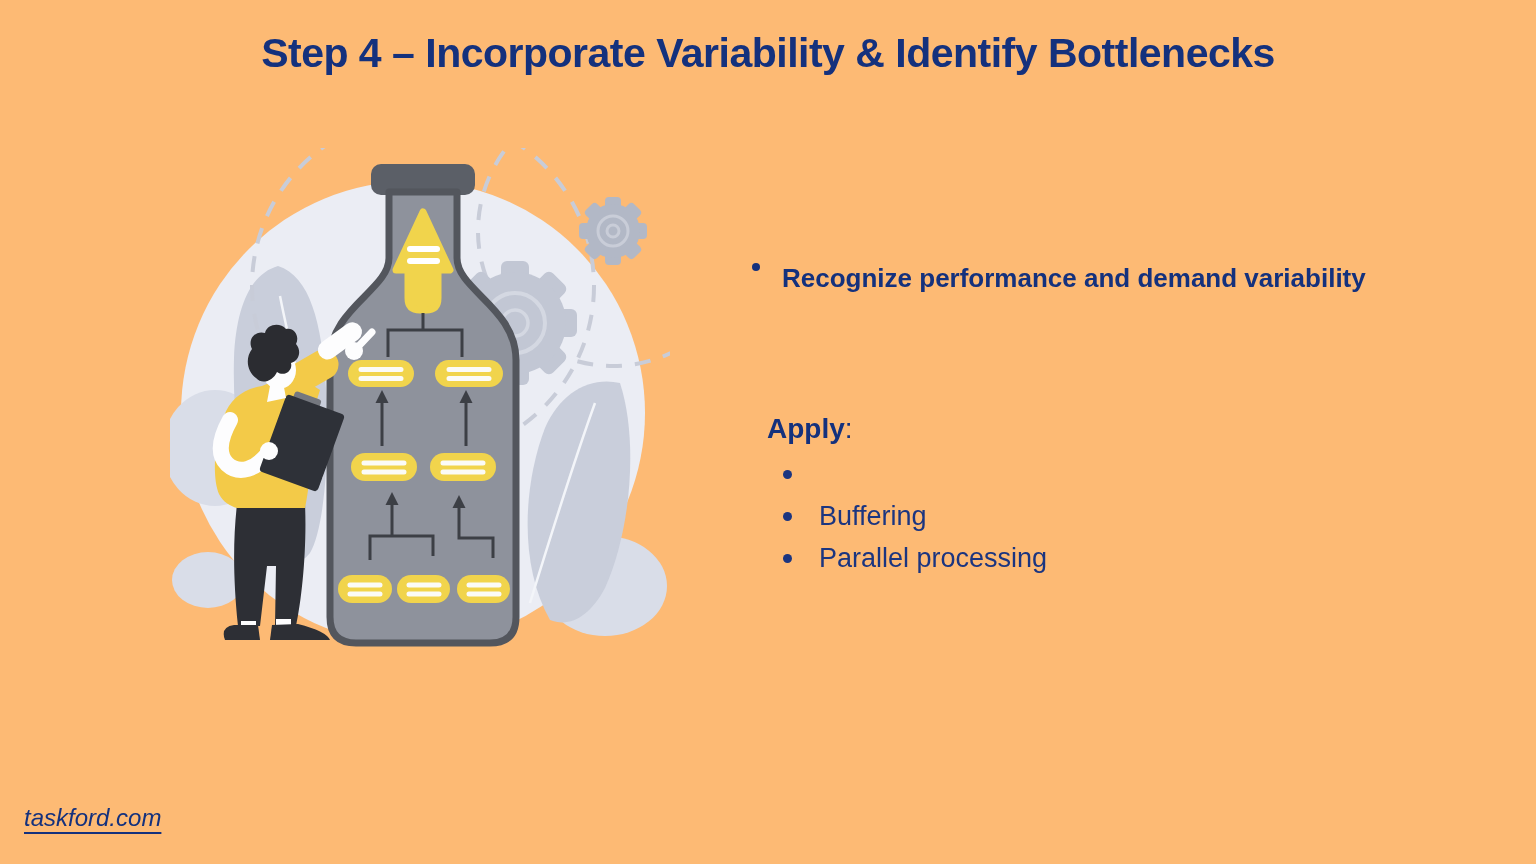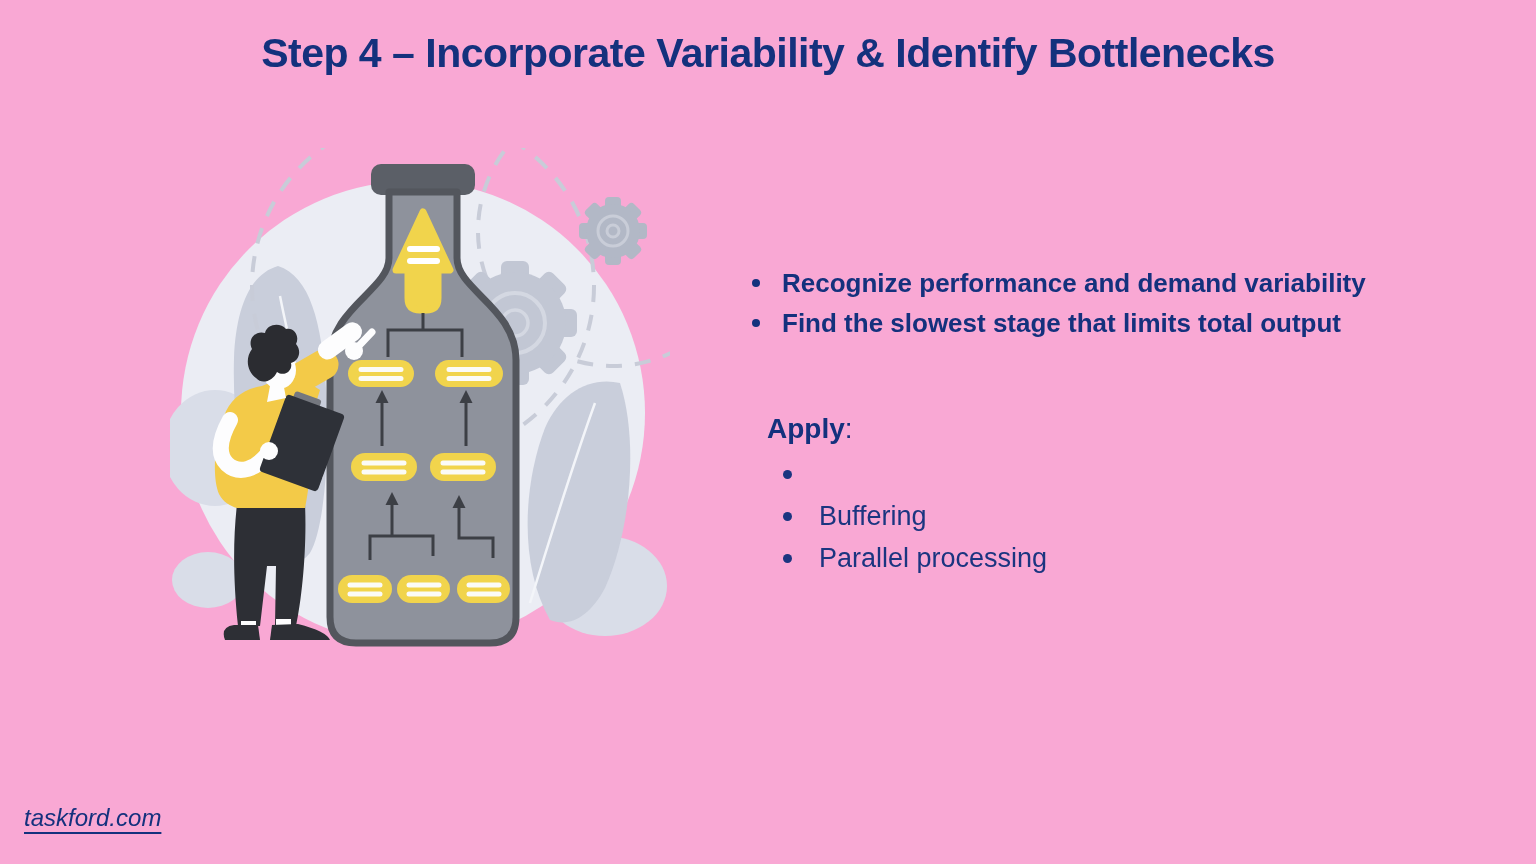--- a/index.html
+++ b/index.html
@@ -1,29 +1,29 @@
 <!DOCTYPE html>
 <html><head>
 <meta charset="utf-8">
 <style>
   html,body{margin:0;padding:0;background:#e3e9fa;}
   .slide{
     position:relative;width:1536px;height:864px;overflow:hidden;
-    background:#f9a8d4;font-family:"Liberation Sans",sans-serif;
+    background:#fdba74;font-family:"Liberation Sans",sans-serif;
   }
   .title{
     position:absolute;top:30px;left:0;right:0;margin:0;text-align:center;
     font-size:41px;font-weight:bold;color:#14317d;letter-spacing:-0.5px;
   }
   .illustration{position:absolute;left:170px;top:148px;width:500px;height:520px;}
   .key-points{
     position:absolute;left:752px;top:263px;margin:0;padding:0;list-style:none;
     color:#14317d;font-size:26px;font-weight:bold;
   }
-  .key-points li{display:flex;align-items:center;height:40px;}
+  .key-points li{display:flex;height:40px;}
   .dot{
     width:8px;height:8px;border-radius:50%;background:#14317d;
     margin-right:22px;flex:0 0 auto;
   }
   .apply-block{position:absolute;left:767px;top:413px;color:#14317d;}
   .apply-head{font-size:28px;font-weight:bold;}
   .apply-head .colon{font-weight:normal;}
   .apply-list{margin:8px 0 0 0;padding:0 0 0 16px;list-style:none;
     font-size:27px;font-weight:normal;color:#1b3580;}
   .apply-list li{display:flex;align-items:center;height:42px;}
@@ -168,24 +168,20 @@
         <ellipse cx="109" cy="222" rx="17" ry="19" fill="#fdfdfe"></ellipse>
         <path d="M 86 230 C 77 224 75 210 82 201 C 77 191 86 182 95 185 C 97 176 110 174 116 181 C 124 179 130 188 126 196 C 132 203 129 213 121 215 C 123 223 114 229 107 224 C 103 233 92 237 86 230 Z" fill="#2b2c31"></path>
       </g>
     </svg>
   </div>
 
   <ul class="key-points">
     <li>
       <span class="dot"></span>
       <span>Recognize performance and demand variability</span>
-    </li>
-    <li>
-      <span class="dot"></span>
-      <span>Find the slowest stage that limits total output</span>
     </li>
   </ul>
 
   <div class="apply-block">
     <div class="apply-head"><span>Apply</span><span class="colon">:</span></div>
     <ul class="apply-list">
       <li>
         <span class="dot"></span>
       </li>
       <li>

